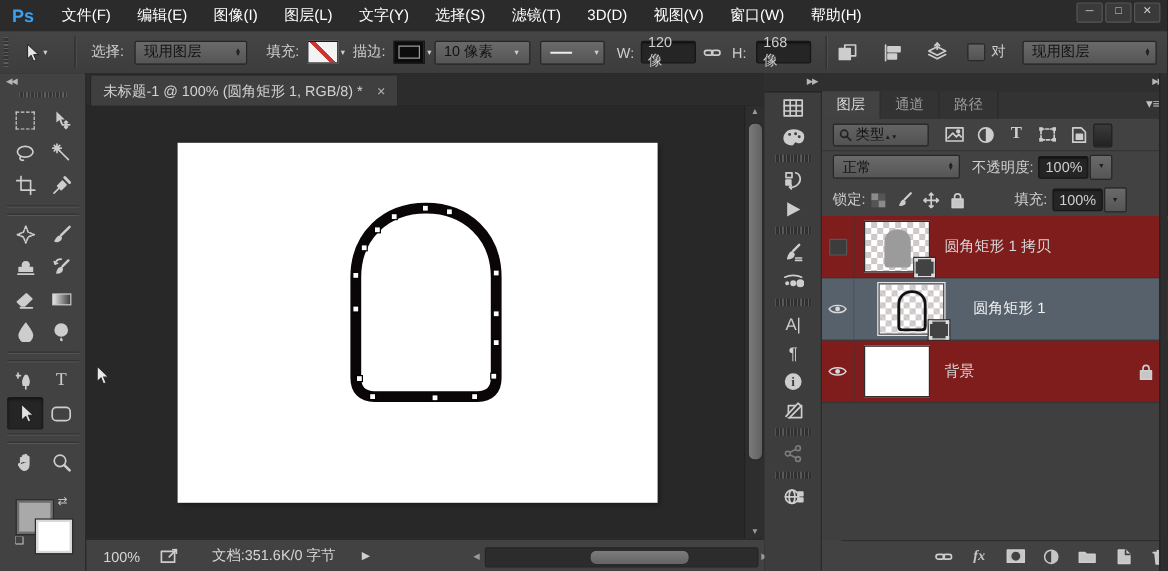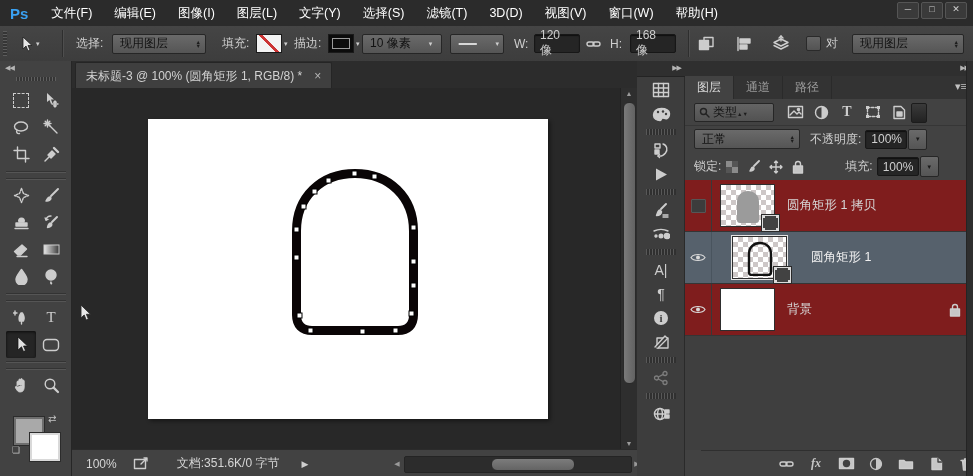--- a/index.html
+++ b/index.html
@@ -396,21 +396,21 @@
     </div>
     <div class="tb-bottom">
       <div class="tool"></div>
       <div class="tool"></div>
     </div>
   </div>
 
   <div class="r docarea">
     <div class="tabbar">
       <div class="doctab">
-        <span>未标题-3 @ 100% (圆角矩形 1, RGB/8) *</span>
+        <span>未标题-1 @ 100% (圆角矩形 1, RGB/8) *</span>
         <span class="close">×</span>
       </div>
     </div>
     <div class="canvas-wrap">
       <div class="canvas">
         <svg style="position:absolute;left:142px;top:48px;" width="130" height="170" viewBox="0 0 130 170">
           <path d="M 6.5 148 L 6.5 64 C 6.5 30 31 6.5 65 6.5 C 99 6.5 123.5 30 123.5 64 L 123.5 148 C 123.5 158 118 163.5 108 163.5 L 22 163.5 C 12 163.5 6.5 158 6.5 148 Z" fill="none" stroke="#0a0506" stroke-width="9"></path>
           <g fill="#fff" stroke="#000" stroke-width="1">
             <rect x="62" y="4" width="5" height="5"></rect>
               <rect x="82" y="7" width="5" height="5"></rect>

